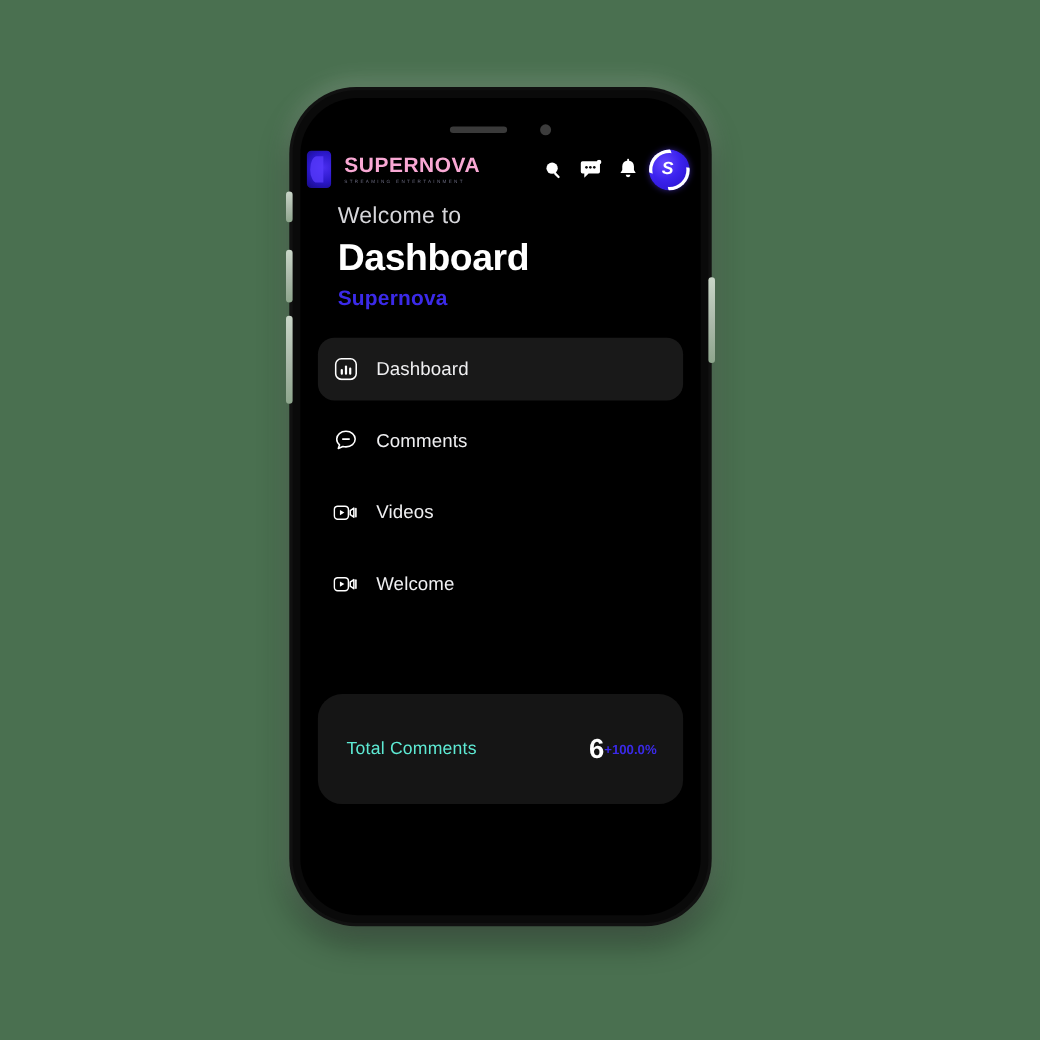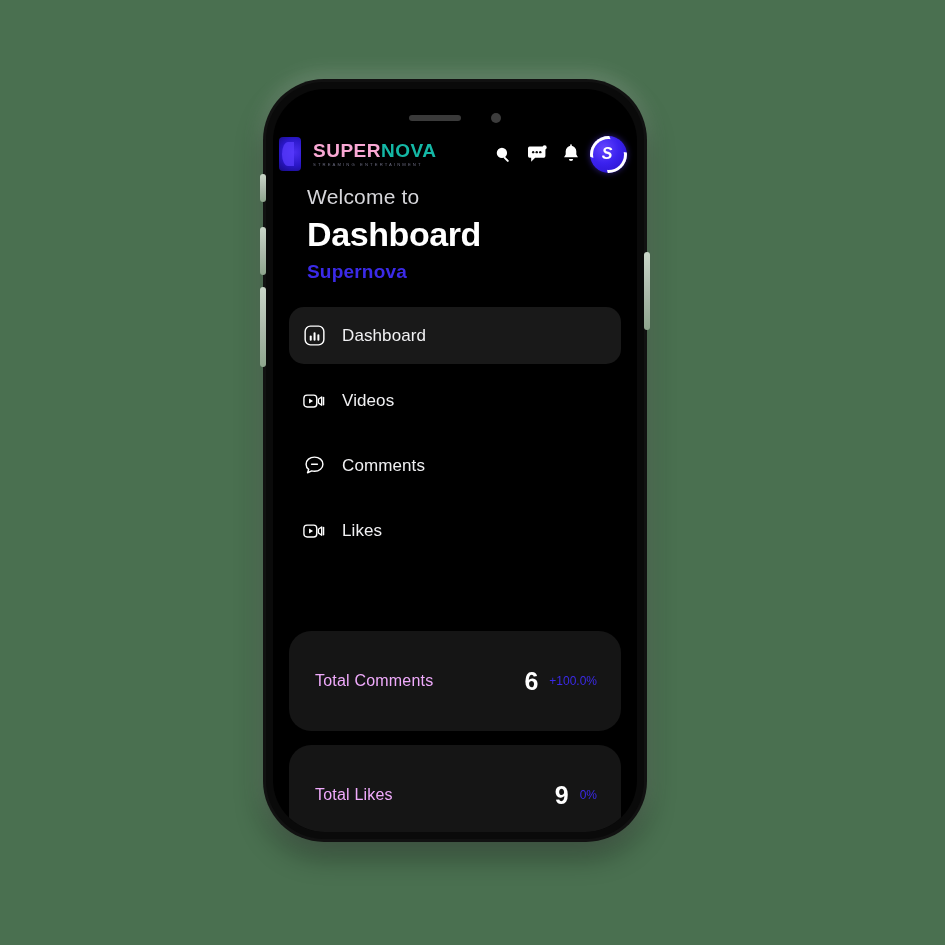--- a/index.html
+++ b/index.html
@@ -119,21 +119,21 @@
     margin-left: 12px;
     line-height: 1;
     flex: none;
   }
   .logo-word {
     font-size: 19px;
     font-weight: bold;
     letter-spacing: 0.5px;
   }
   .logo-super { color: #f9a8d4; }
-  .logo-nova  { color: #14b8a6; }
+  .logo-nova  { color: #f9a8d4; }
   .logo-sub {
     margin-top: 3px;
     font-size: 4.2px;
     letter-spacing: 2.1px;
     color: #6b6b80;
     white-space: nowrap;
   }
 
   .hdr-spacer { flex: 1 1 auto; }
 
@@ -264,37 +264,37 @@
   .stat-card {
     height: 100px;
     background: #151515;
     border-radius: 22px;
     display: flex;
     align-items: center;
     padding: 0 24px 0 26px;
     margin-bottom: 14px;
   }
   .stat-label {
-    color: #f0abfc;
+    color: #5eead4;
     font-size: 16px;
     letter-spacing: 0.2px;
     flex: 1 1 auto;
   }
   .stat-value {
     color: #ffffff;
     font-size: 25px;
     font-weight: bold;
     line-height: 1;
     flex: none;
   }
   .stat-delta {
     color: #3b2ae8;
     font-size: 12px;
-    font-weight: normal;
-    margin-left: 11px;
+    font-weight: bold;
+    margin-left: 0;
     flex: none;
     white-space: nowrap;
   }
 </style>
 </head>
 <body>
 
 <div class="phone-wrap">
   <div class="phone-glow"></div>
 
@@ -372,66 +372,61 @@
               <rect x="6" y="11" width="2.1" height="5.4" rx="1" fill="#fff"></rect>
               <rect x="10" y="7.5" width="2.1" height="8.9" rx="1" fill="#fff"></rect>
               <rect x="14" y="9.6" width="2.1" height="6.8" rx="1" fill="#fff"></rect>
             </svg>
           </span>
           <span class="nav-label">Dashboard</span>
         </div>
 
         <div class="nav-item">
           <span class="nav-ico">
-            <svg width="22" height="18" viewBox="0 0 24 18">
-              <rect x="1" y="2.6" width="14" height="13" rx="3.4" fill="none" stroke="#fff" stroke-width="1.5"></rect>
-              <path d="M6.6 6.3l4.4 2.7-4.4 2.7z" fill="#fff"></path>
-              <path d="M16.8 7.1l3.6-2.5v9l-3.6-2.5z" fill="none" stroke="#fff" stroke-width="1.5" stroke-linejoin="round"></path>
-              <rect x="21.6" y="4.3" width="1.6" height="9.6" rx="0.8" fill="#fff"></rect>
-            </svg>
-          </span>
-          <span class="nav-label">Videos</span>
-        </div>
-
-        <div class="nav-item">
-          <span class="nav-ico">
             <svg width="21" height="21" viewBox="0 0 22 22">
               <path d="M11 2.2c5 0 8.8 3.2 8.8 7.4 0 4.2-3.8 7.4-8.8 7.4-1 0-2-.1-2.9-.4l-4.4 2 1.2-3.5C3.2 13.8 2.2 11.9 2.2 9.6 2.2 5.4 6 2.2 11 2.2z" fill="none" stroke="#fff" stroke-width="1.5" stroke-linejoin="round"></path>
               <rect x="7.2" y="8.8" width="7.6" height="1.6" rx="0.8" fill="#fff"></rect>
             </svg>
           </span>
           <span class="nav-label">Comments</span>
         </div>
-
 
         <div class="nav-item">
           <span class="nav-ico">
             <svg width="22" height="18" viewBox="0 0 24 18">
               <rect x="1" y="2.6" width="14" height="13" rx="3.4" fill="none" stroke="#fff" stroke-width="1.5"></rect>
               <path d="M6.6 6.3l4.4 2.7-4.4 2.7z" fill="#fff"></path>
               <path d="M16.8 7.1l3.6-2.5v9l-3.6-2.5z" fill="none" stroke="#fff" stroke-width="1.5" stroke-linejoin="round"></path>
               <rect x="21.6" y="4.3" width="1.6" height="9.6" rx="0.8" fill="#fff"></rect>
             </svg>
           </span>
-          <span class="nav-label">Likes</span>
+          <span class="nav-label">Videos</span>
+        </div>
+
+
+        <div class="nav-item">
+          <span class="nav-ico">
+            <svg width="22" height="18" viewBox="0 0 24 18">
+              <rect x="1" y="2.6" width="14" height="13" rx="3.4" fill="none" stroke="#fff" stroke-width="1.5"></rect>
+              <path d="M6.6 6.3l4.4 2.7-4.4 2.7z" fill="#fff"></path>
+              <path d="M16.8 7.1l3.6-2.5v9l-3.6-2.5z" fill="none" stroke="#fff" stroke-width="1.5" stroke-linejoin="round"></path>
+              <rect x="21.6" y="4.3" width="1.6" height="9.6" rx="0.8" fill="#fff"></rect>
+            </svg>
+          </span>
+          <span class="nav-label">Welcome</span>
         </div>
 
       </div>
 
       <div class="stats">
 
         <div class="stat-card">
           <span class="stat-label">Total Comments</span>
           <span class="stat-value">6</span>
           <span class="stat-delta">+100.0%</span>
         </div>
 
-        <div class="stat-card">
-          <span class="stat-label">Total Likes</span>
-          <span class="stat-value">9</span>
-          <span class="stat-delta">0%</span>
-        </div>
 
       </div>
 
     </div>
   </div>
 </div>
 
 </body></html>

